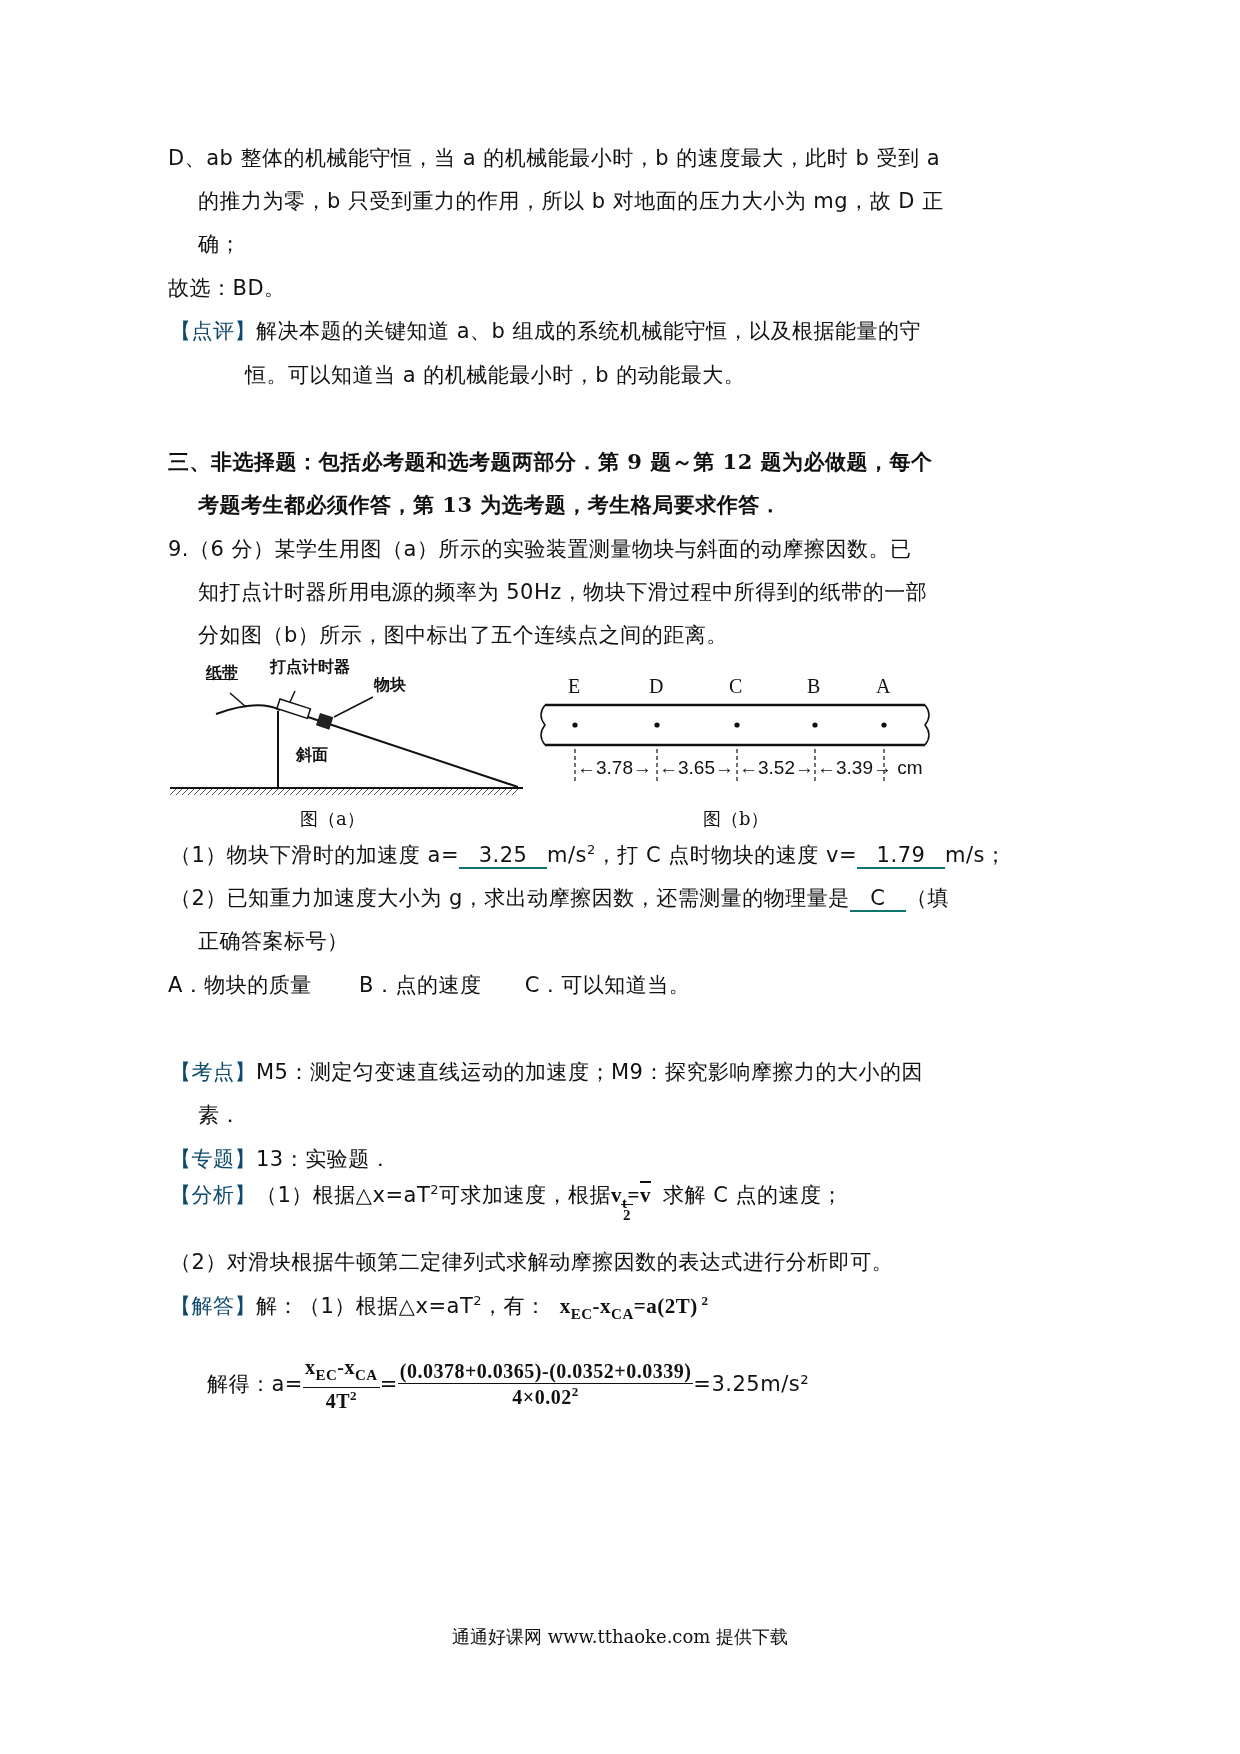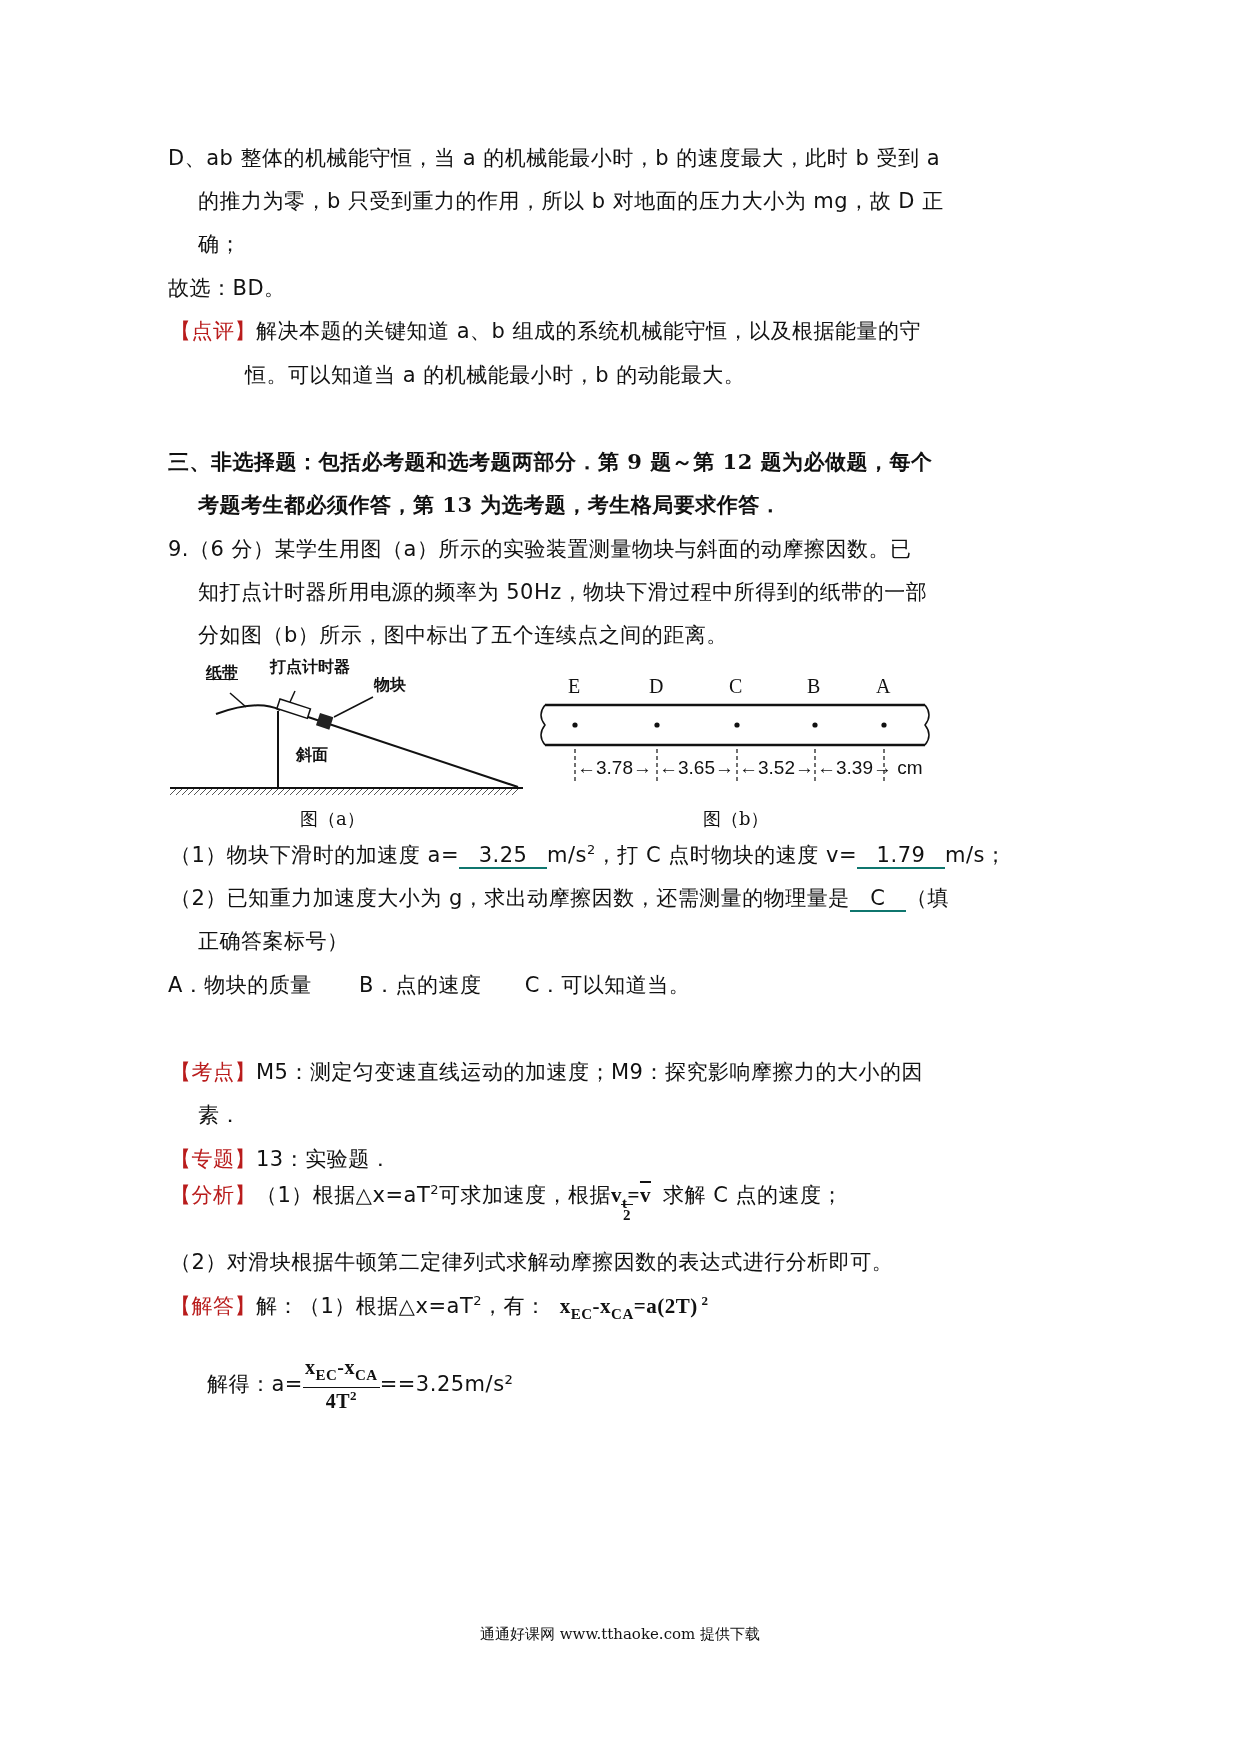--- a/index.html
+++ b/index.html
@@ -1,32 +1,32 @@
 <!DOCTYPE html>
 <html><head>
 <meta charset="utf-8">
 <style>
   html, body { margin: 0; padding: 0; background: #ffffff; }
   body { width: 1240px; height: 1754px; position: relative; overflow: hidden;
          font-family: "DejaVu Sans", "Liberation Sans", sans-serif; color: #111; }
   .line { position: absolute; font-size: 21px; line-height: 30px; white-space: nowrap; letter-spacing: 0.5px; }
   .bold { font-weight: bold; font-family: "DejaVu Serif", "Liberation Serif", serif; }
-  .tag { color: #b91c1c; }
+  .tag { color: #0c4a6e; }
   .blank { display: inline-block; border-bottom: 2px solid #0f766e; text-align: center; line-height: 24px; }
   sup { font-size: 13px; line-height: 0; }
   .mono { font-family: "Liberation Serif", "DejaVu Serif", serif; font-weight: bold; }
   .frac { display: inline-block; vertical-align: middle; text-align: center; position: relative; }
   .frac .num { display: block; border-bottom: 1.5px solid #111; padding: 0 2px; font-size: 20px; line-height: 24px; }
   .frac .den { display: block; font-size: 20px; line-height: 26px; }
   .sub { font-size: 15px; vertical-align: -6px; }
   .fig-label { position: absolute; font-family: "DejaVu Serif", "Liberation Serif", serif; font-size: 18px; }
   .diag-text { font-family: "DejaVu Serif", "Liberation Serif", serif; font-weight: bold; font-size: 16px; position: absolute; }
   .tape-letter { position: absolute; font-family: "Liberation Serif", "DejaVu Serif", serif; font-size: 20px; }
   .measure { position: absolute; font-family: "Liberation Sans", "DejaVu Sans", sans-serif; font-size: 19px; }
-  .footer { position: absolute; left: 0; width: 1240px; text-align: center; top: 1625px; font-family: "DejaVu Serif", "Liberation Serif", serif; font-size: 15px; }
+  .footer { position: absolute; left: 0; width: 1240px; text-align: center; top: 1625px; font-family: "DejaVu Serif", "Liberation Serif", serif; font-size: 18px; }
 </style>
 </head>
 <body>
 
 <div class="line" style="left:168px; top:143px;">D、ab 整体的机械能守恒，当 a 的机械能最小时，b 的速度最大，此时 b 受到 a</div>
 <div class="line" style="left:198px; top:186px;">的推力为零，b 只受到重力的作用，所以 b 对地面的压力大小为 mg，故 D 正</div>
 <div class="line" style="left:198px; top:229px;">确；</div>
 <div class="line" style="left:168px; top:273px;">故选：BD。</div>
 <div class="line" style="left:170px; top:316px;">
   <span class="tag">【点评】</span><span>解决本题的关键知道 a、b 组成的系统机械能守恒，以及根据能量的守</span>
@@ -128,16 +128,16 @@
   <span class="tag">【分析】</span><span>（1）根据△x=aT</span><sup>2</sup><span>可求加速度，根据</span><span class="mono" style="position:relative; display:inline-block; width:52px;"><span>v</span><span class="sub">t</span><span>=</span><span style="text-decoration:overline;">v</span><span style="position:absolute; left:10px; top:24px; width:12px; border-top:1.5px solid #111; font-size:15px; line-height:20px; text-align:center;">2</span></span><span>求解 C 点的速度；</span>
 </div>
 <div class="line" style="left:170px; top:1247px;">（2）对滑块根据牛顿第二定律列式求解动摩擦因数的表达式进行分析即可。</div>
 
 <div class="line" style="left:170px; top:1291px;">
   <span class="tag">【解答】</span><span>解：（1）根据△x=aT</span><sup>2</sup><span>，有：</span>
   <span class="mono" style="margin-left:6px;">x<span class="sub">EC</span>-x<span class="sub">CA</span>=a(2T)<sup> 2</sup></span>
 </div>
 
 <div class="line" style="left:168px; top:1355px; line-height:50px;margin-left:39px;">
-  <span>解得：a=</span><span class="frac mono"><span class="num">x<span class="sub">EC</span>-x<span class="sub">CA</span></span><span class="den">4T<sup>2</sup></span></span>=<span>=3.25m/s²</span>
+  <span>解得：a=</span><span class="frac mono"><span class="num">x<span class="sub">EC</span>-x<span class="sub">CA</span></span><span class="den">4T<sup>2</sup></span></span>=<span class="frac mono"><span class="num">(0.0378+0.0365)-(0.0352+0.0339)</span><span class="den">4×0.02<sup>2</sup></span></span><span>=3.25m/s²</span>
 </div>
 
 <div class="footer">通通好课网  www.tthaoke.com  提供下载</div>
 
 </body></html>

